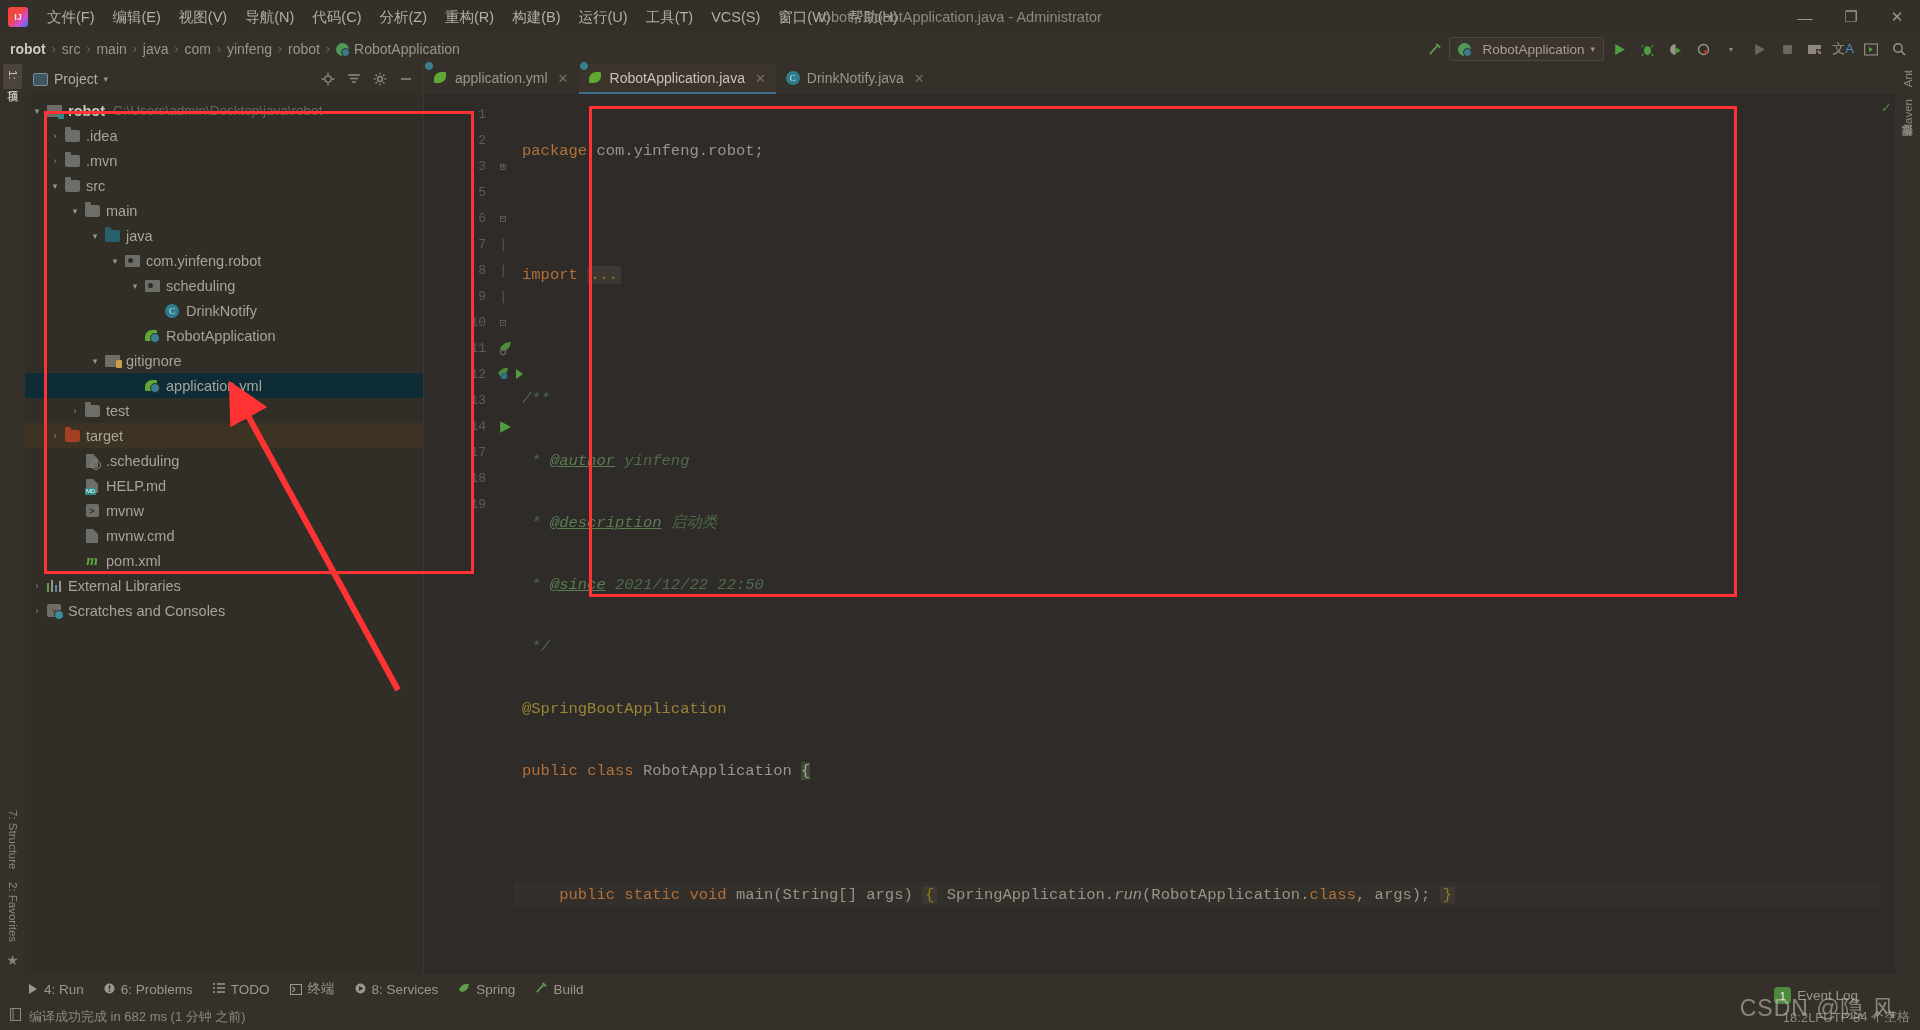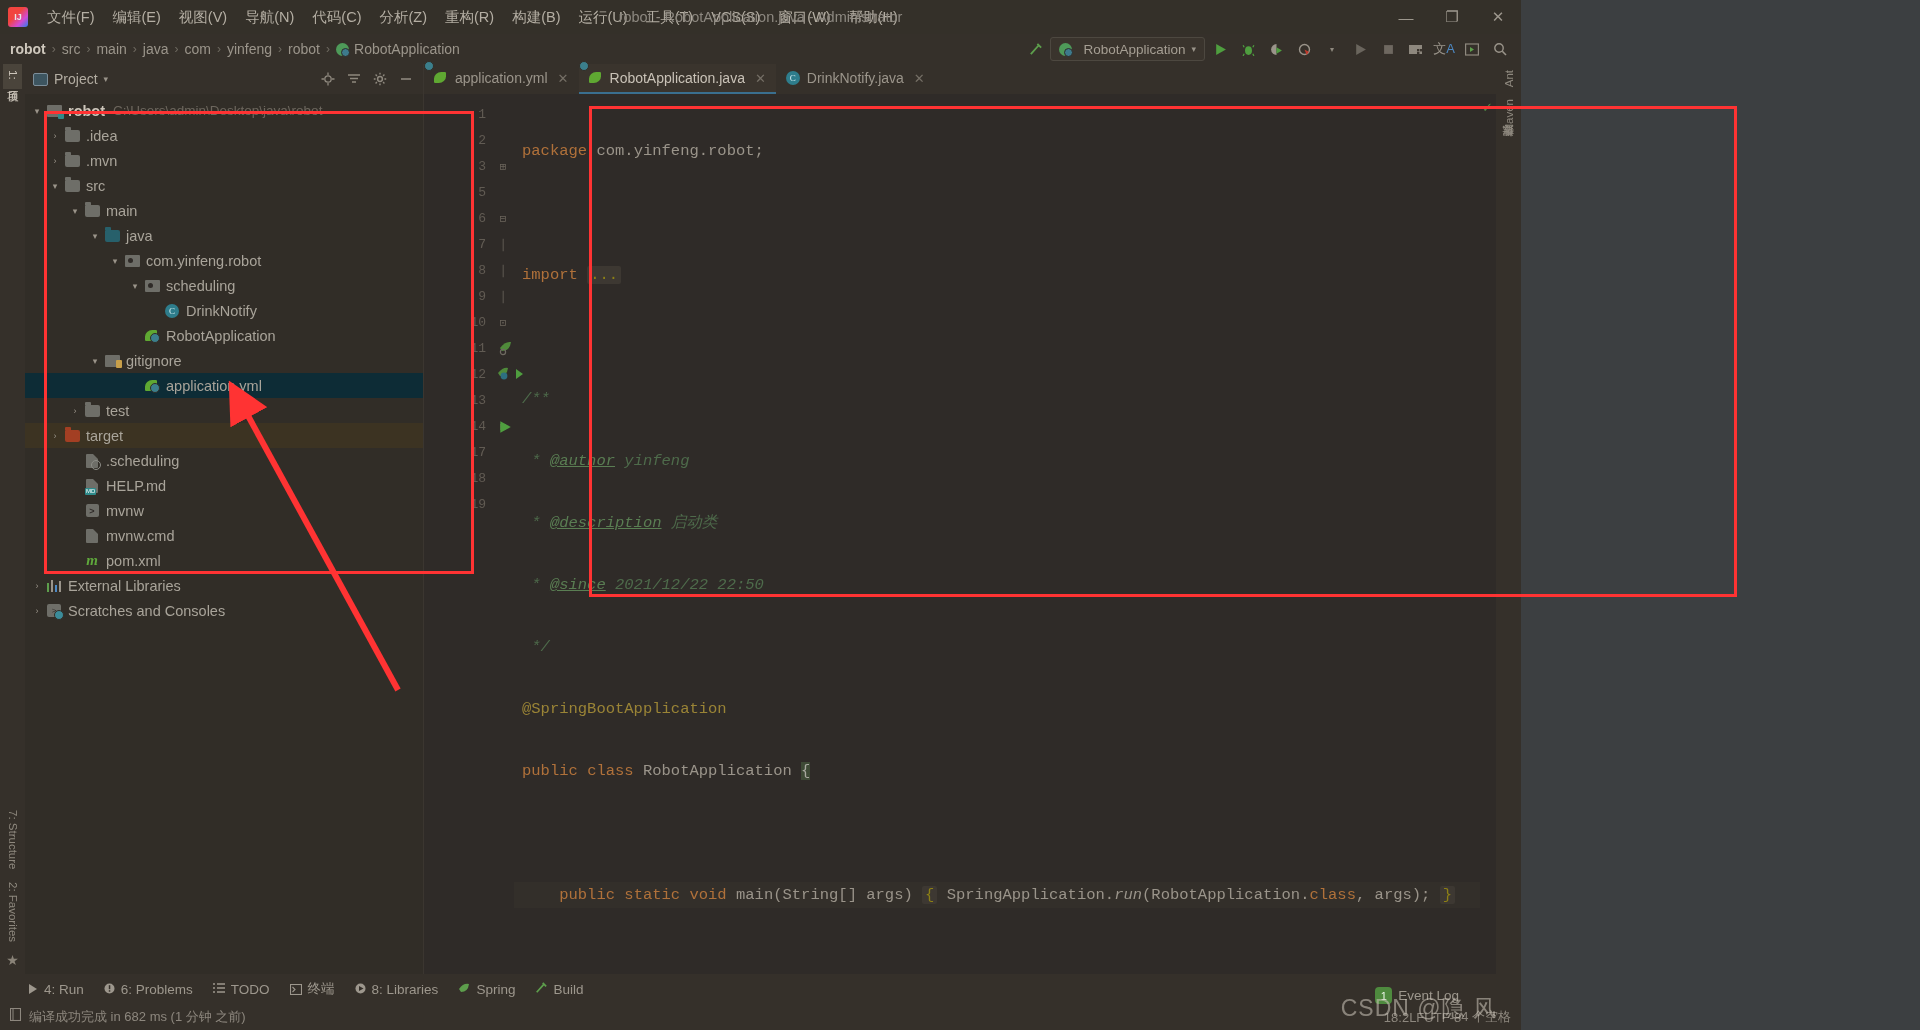--- a/index.html
+++ b/index.html
@@ -5,21 +5,21 @@
   html,body{margin:0;padding:0;}
   body{
     width:1920px;height:1030px;overflow:hidden;
     background:#3c3f41;
     font-family:"Liberation Sans","DejaVu Sans",sans-serif;
     color:#a9a9a0;
     -webkit-font-smoothing:antialiased;
   }
   
   .app{
-    position:relative;width:1521px;height:1030px;
+    position:relative;width:1920px;height:1030px;
     background:#7f1d1d;
     display:flex;flex-direction:column;
   }
 
   
   .menubar{
     height:34px;flex:0 0 34px;display:flex;align-items:center;
     background:#343029;position:relative;
   }
   .logo{
@@ -746,21 +746,21 @@
             <rect x="0.5" y="0.5" width="11" height="10" fill="none" stroke="#9d978d" stroke-width="1.1"></rect>
             <path d="M2.5 3 L5 5.5 L2.5 8" stroke="#9d978d" stroke-width="1.1" fill="none"></path>
           </svg></span>
       <span>终端</span>
     </div>
     <div class="twi">
       <span><svg width="11" height="11" viewBox="0 0 11 11">
             <circle cx="5.5" cy="5.5" r="5" fill="#9d978d"></circle>
             <polygon points="4,3 8.5,5.5 4,8" fill="#35302a"></polygon>
           </svg></span>
-      <span>8: Libraries</span>
+      <span>8: Services</span>
     </div>
     <div class="twi">
       <span><svg width="12" height="12" viewBox="0 0 12 12">
             <path d="M1 7 q4 -6 10 -5 q-1 8 -8 8 z" fill="#5d9e4c"></path>
           </svg></span>
       <span>Spring</span>
     </div>
     <div class="twi">
       <span><svg width="12" height="12" viewBox="0 0 14 14">
             <path d="M2 12 L10 3 M9 1 L13 5" stroke="#5d9e4c" stroke-width="2" fill="none"></path>

